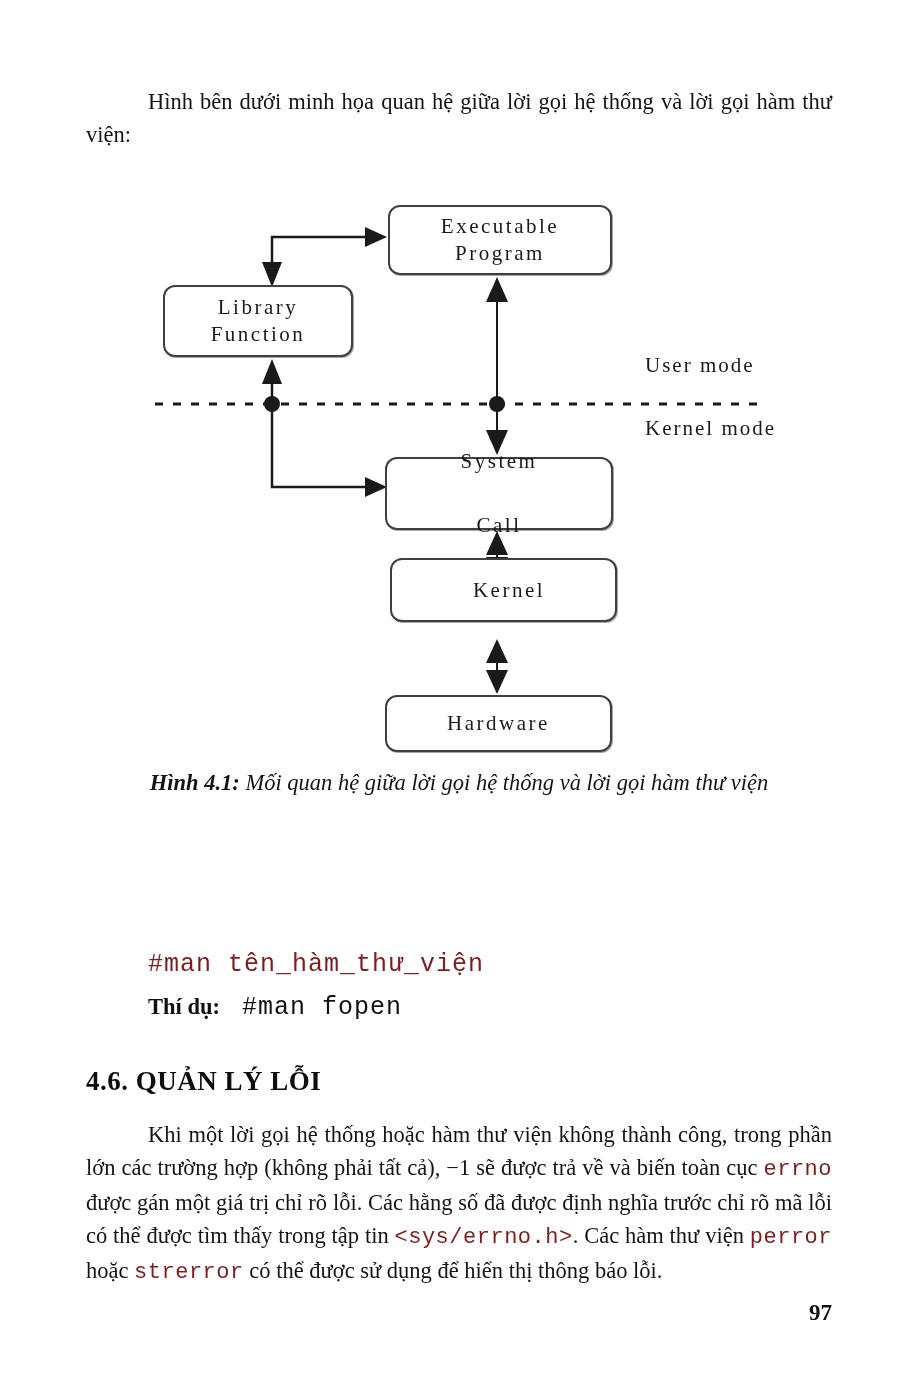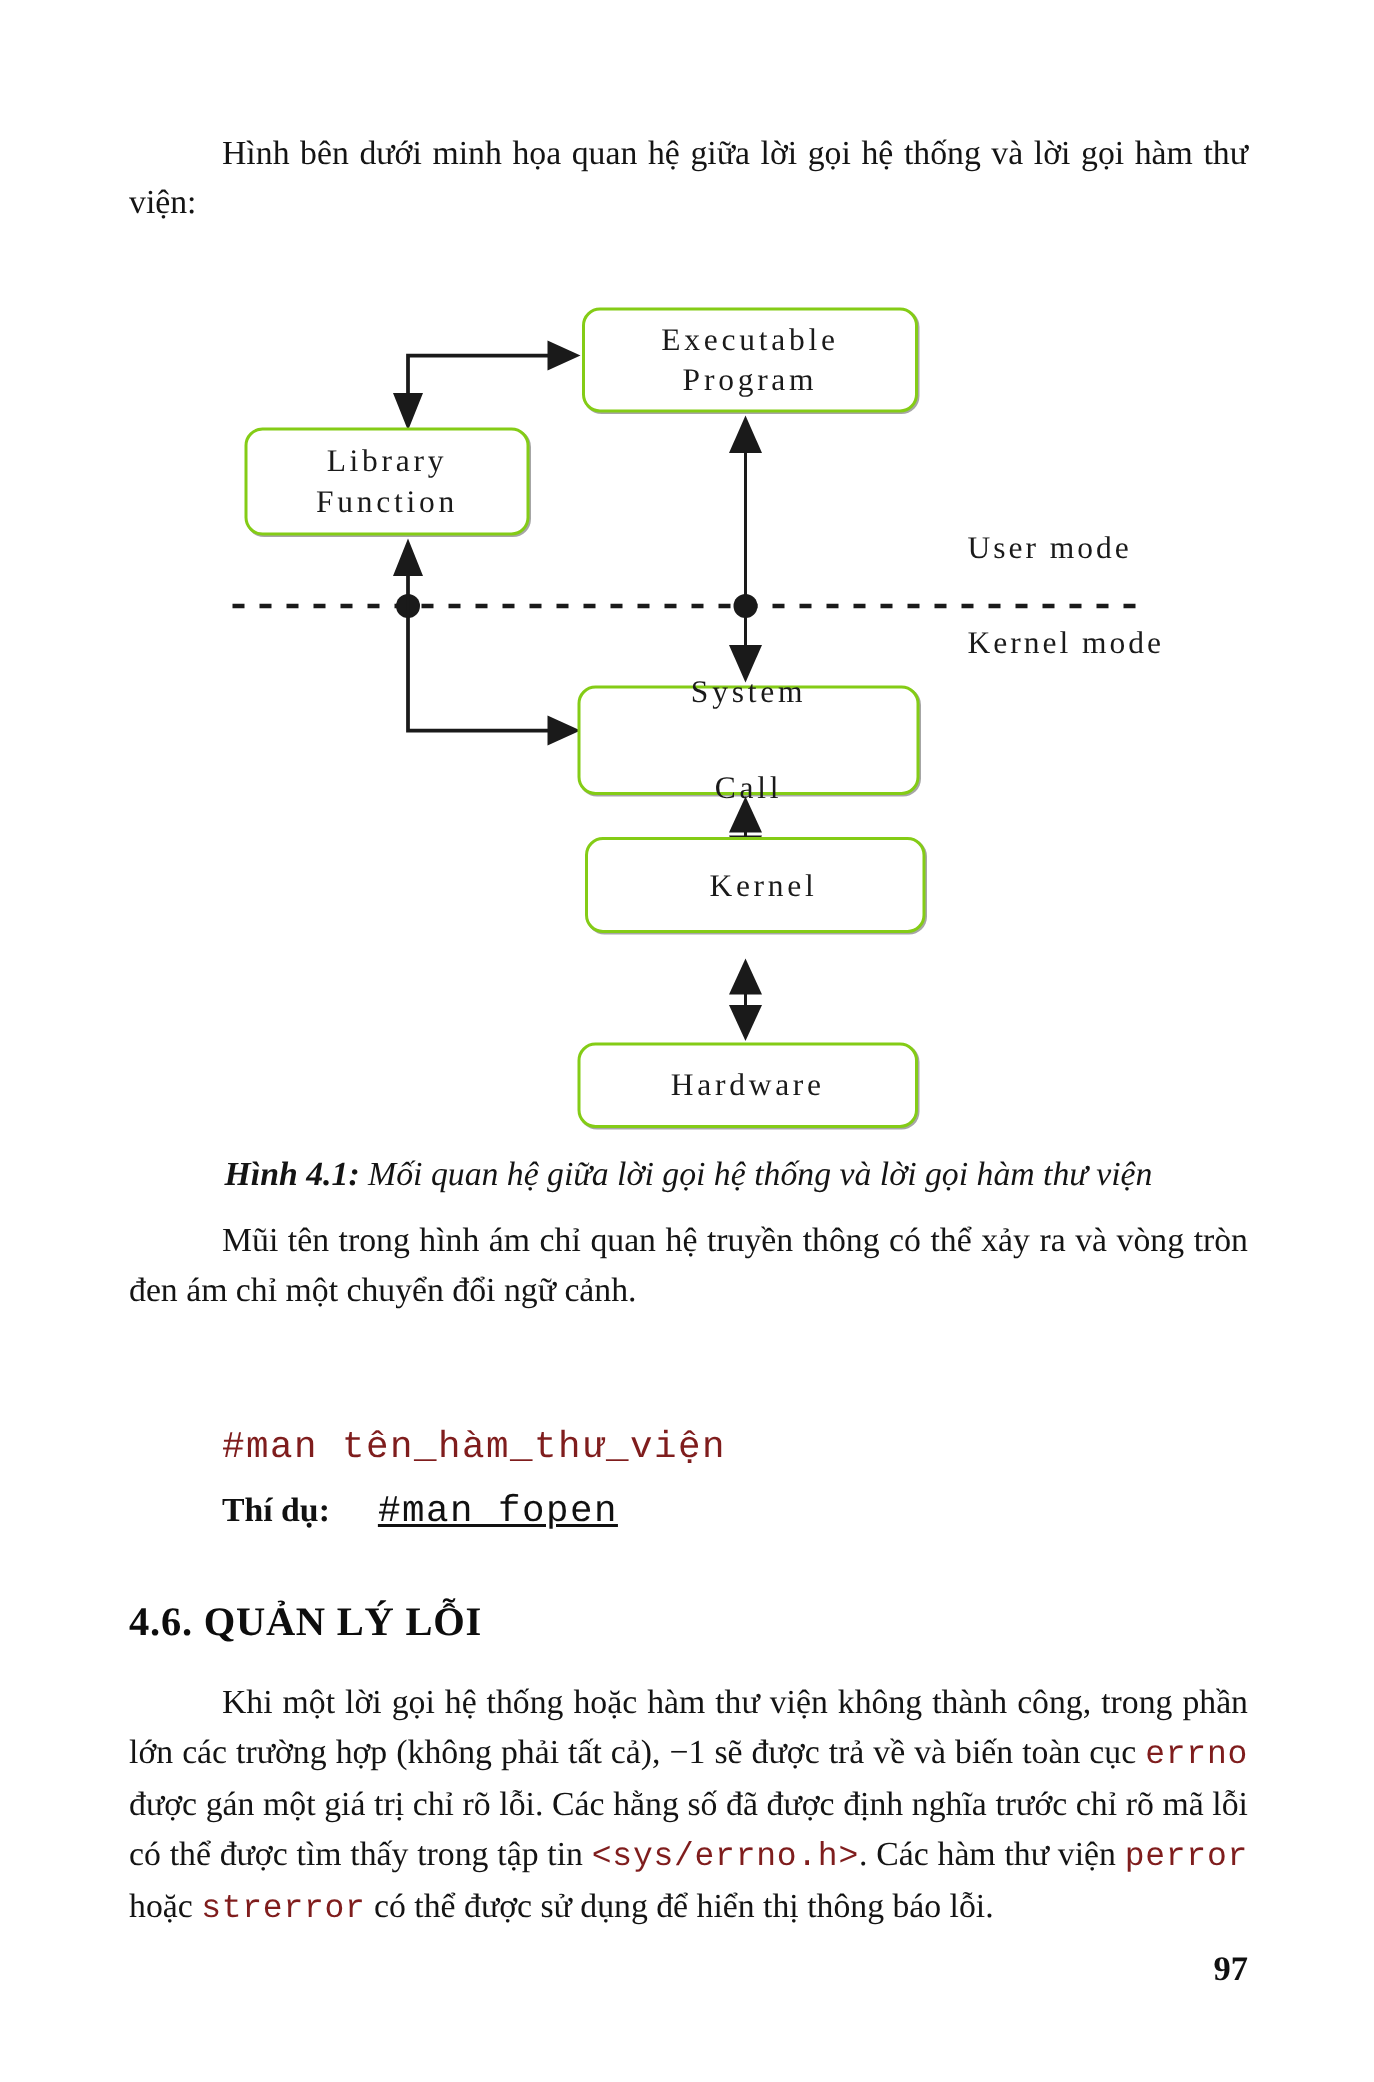--- a/index.html
+++ b/index.html
@@ -57,21 +57,21 @@
   .page-number {
     position: absolute;
     right: 84px;
     top: 1300px;
     font-size: 23px;
     font-weight: bold;
   }
   
   .fig-box {
     position: absolute;
-    border: 2px solid #84cc16;
+    border: 2px solid #404040;
     border-radius: 12px;
     background: #fff;
     box-shadow: 1px 1px 0 rgba(0,0,0,0.35);
     display: flex;
     flex-direction: column;
     align-items: center;
     justify-content: center;
     font-size: 21px;
     line-height: 27px;
     letter-spacing: 2.5px;
@@ -94,23 +94,22 @@
   .example-line {
     position: absolute;
     left: 148px;
     font-size: 22.5px;
   }
   .example-line .ex-label { font-weight: bold; }
   .example-line .ex-cmd {
     font-family: "Liberation Mono", "DejaVu Sans Mono", monospace;
     font-size: 25px;
     letter-spacing: 1px;
-    margin-left: 32px;
+    margin-left: 22px;
     white-space: pre;
-    text-decoration: underline;
   }
 </style>
 </head>
 <body>
 
 <div class="page">
 
   <p class="textblock indent" style="top:85px;">Hình bên dưới minh họa quan hệ giữa lời gọi hệ thống và lời gọi hàm thư viện:</p>
 
   <div>
@@ -169,21 +168,20 @@
     </div>
 
     <span class="mode-label" style="left:645px; top:353px;">User mode</span>
     <span class="mode-label" style="left:645px; top:416px;">Kernel mode</span>
 
     <p class="caption" style="top:770px;">
       <span class="cap-prefix">Hình 4.1:</span><span> Mối quan hệ giữa lời gọi hệ thống và lời gọi hàm thư viện</span>
     </p>
   </div>
 
-  <p class="textblock indent" style="top:810px;">Mũi tên trong hình ám chỉ quan hệ truyền thông có thể xảy ra và vòng tròn đen ám chỉ một chuyển đổi ngữ cảnh.</p>
 
 
   <div class="codeline mono" style="top:950px;">#man tên_hàm_thư_viện</div>
 
   <div class="example-line" style="top:993px;">
     <span class="ex-label">Thí dụ:</span><span class="ex-cmd">#man fopen</span>
   </div>
 
   <h2 class="heading" style="top:1066px;">4.6. QUẢN LÝ LỖI</h2>
 

